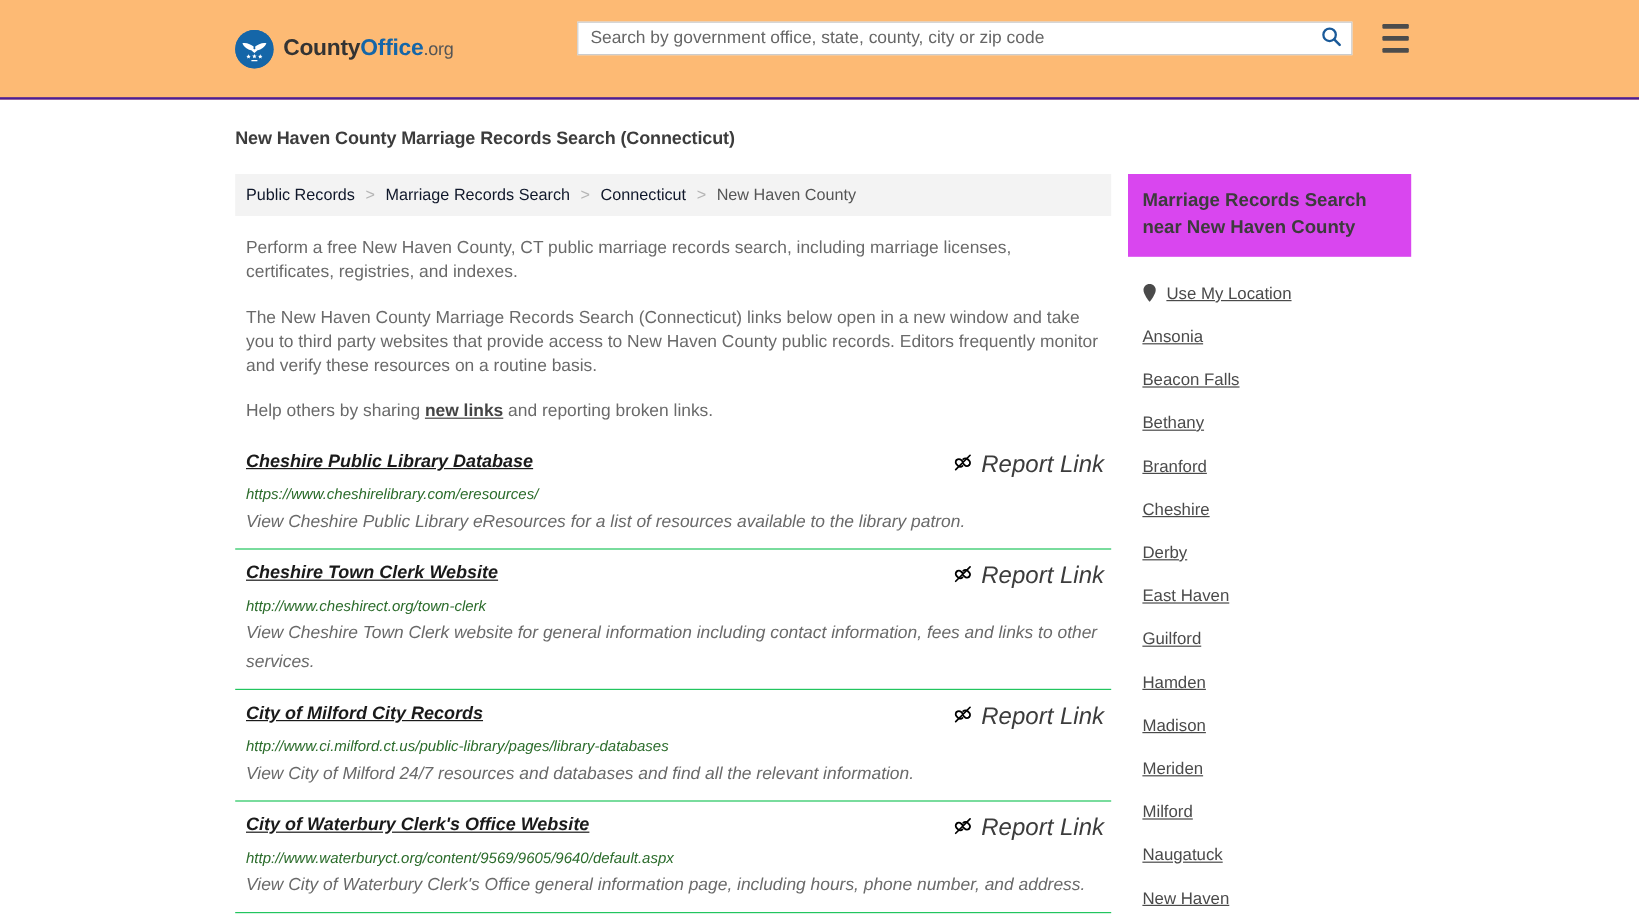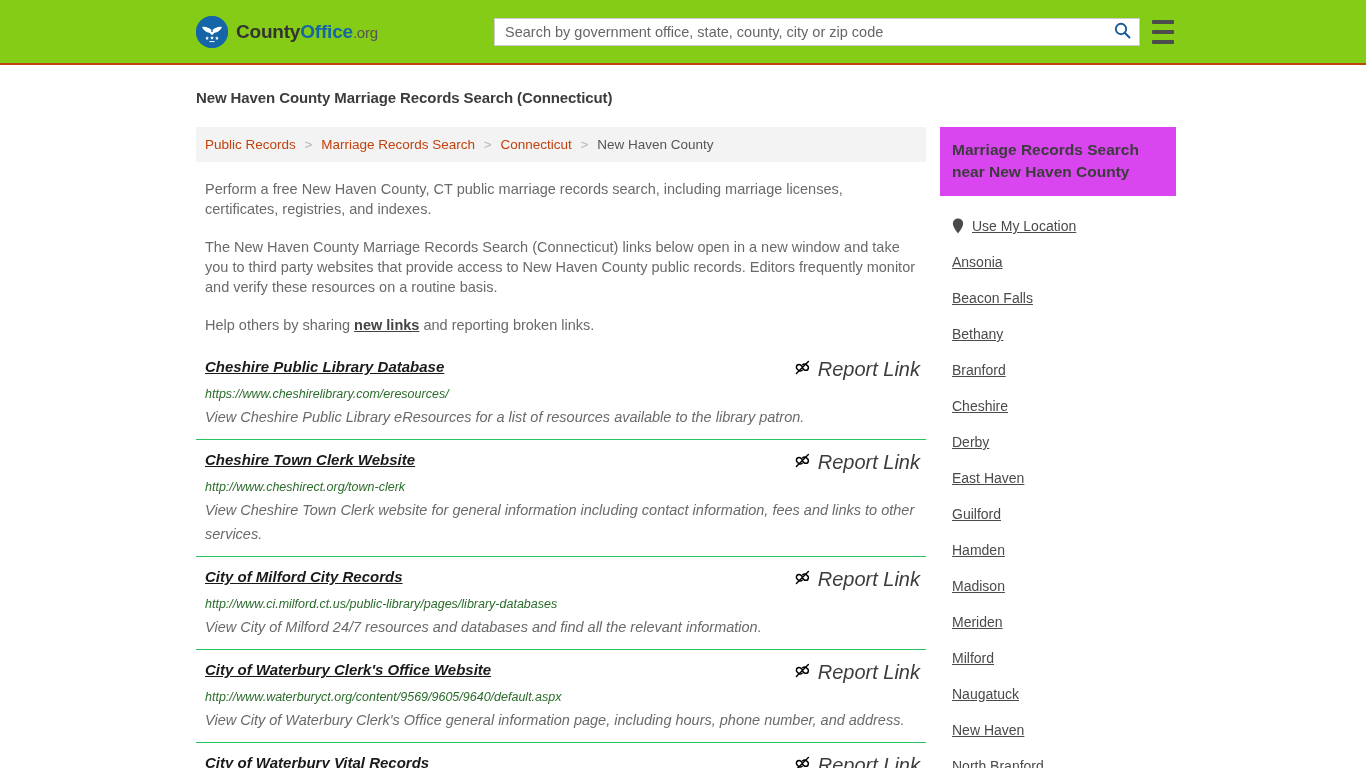--- a/index.html
+++ b/index.html
@@ -6,23 +6,23 @@
   html, body {
     margin: 0; padding: 0;
     width: 1366px; height: 768px;
     overflow: hidden;
     background: #ffffff;
     font-family: "Liberation Sans", sans-serif;
   }
 
   
   .site-header {
-    height: 65px;
-    background: #84cc16;
-    border-bottom: 2px solid #c2410c;
+    height: 83px;
+    background: #fdba74;
+    border-bottom: 2px solid #4c1d95;
     display: flex;
     align-items: center;
     position: relative;
   }
   .logo-wrap {
     display: flex;
     align-items: center;
     margin-left: 196px;
     text-decoration: none;
   }
@@ -40,21 +40,21 @@
     letter-spacing: -0.2px;
     color: #222222;
     white-space: nowrap;
   }
   .logo-text .b { color: #1566a8; font-weight: bold; }
   .logo-text .a { color: #333333; font-weight: bold; }
   .logo-text .org { color: #555555; font-size: 15px; }
 
   .search-box {
     position: absolute;
-    left: 494px;
+    left: 481px;
     top: 18px;
     width: 646px;
     height: 28px;
     background: #ffffff;
     border: 1px solid #cccccc;
     display: flex;
     align-items: center;
   }
   .search-input {
     flex: 1 1 auto;
@@ -111,21 +111,21 @@
   
   .breadcrumb {
     background: #f3f3f3;
     padding: 10px 10px 10px 9px;
     font-size: 13.5px;
     color: #666666;
     white-space: nowrap;
     overflow: hidden;
   }
   .breadcrumb a {
-    color: #c2410c;
+    color: #0f172a;
     text-decoration: none;
   }
   .breadcrumb .sep { color: #b5b5b5; margin: 0 5px; }
   .breadcrumb .current { color: #555555; }
 
   
   .intro {
     padding: 0 6px 0 9px;
   }
   .intro p {

